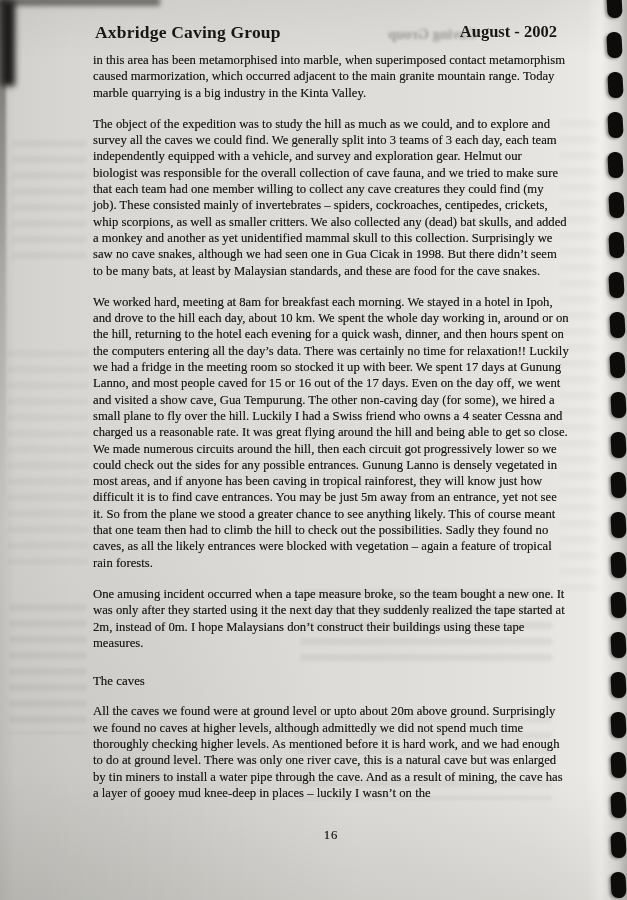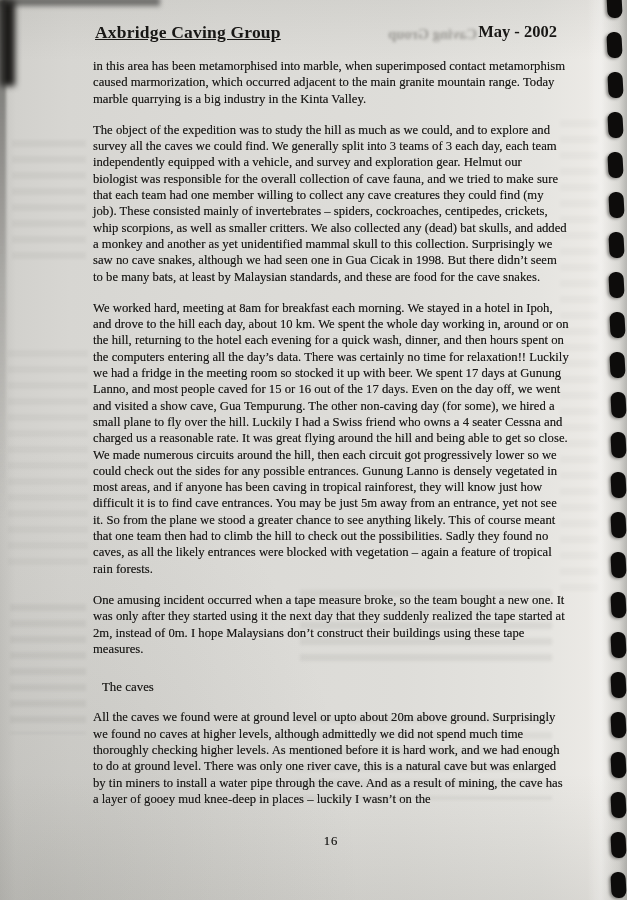--- a/index.html
+++ b/index.html
@@ -22,33 +22,33 @@
   .left-edge{position:absolute;left:-3px;top:0;width:9px;height:520px;
     background:linear-gradient(180deg,rgba(40,39,37,0.55),rgba(90,89,85,0.25) 55%,rgba(90,89,85,0) 100%);filter:blur(1.5px);}
   
   .binding-strip{position:absolute;right:0;top:0;width:40px;height:100%;
     background:linear-gradient(90deg,rgba(255,255,255,0) 0,rgba(255,255,255,0.30) 35%,rgba(130,130,124,0.12) 80%,rgba(70,70,66,0.28) 100%);}
   .binding{position:absolute;right:0;top:0;width:30px;height:100%;}
   .hole{position:absolute;width:15px;height:26px;background:#0d0c0b;border-radius:7px;
     box-shadow:-2px 1px 3px rgba(70,68,64,0.55);transform:rotate(-3deg);}
   
   .header{position:absolute;left:0;top:22px;width:627px;height:26px;}
-  .org{position:absolute;left:95px;top:0;font-weight:bold;font-size:17.5px;letter-spacing:0.2px;color:#181715;text-decoration:underline;}
+  .org{position:absolute;left:95px;top:0;font-weight:bold;font-size:17.5px;letter-spacing:0.2px;color:#181715;}
   .date{position:absolute;left:0;top:0;width:557px;text-align:right;font-weight:bold;font-size:16.5px;color:#181715;}
   .mirror{position:absolute;left:352px;top:4px;width:125px;font-weight:bold;font-size:14.5px;
     color:rgba(115,113,109,0.60);transform:scaleX(-1);filter:blur(1.4px);white-space:nowrap;}
   
   .column{
-    position:absolute;left:93px;top:58px;width:476px;
+    position:absolute;left:93px;top:52px;width:476px;
     font-size:12.7px;line-height:16.3px;color:#1b1a18;
     text-shadow:0 0 0.6px rgba(27,26,24,0.55);
     filter:blur(0.22px);
   }
   .column p{margin:0 0 15px 0;}
-  .column h2{margin:22px 0 14px 9px;font-size:12.9px;font-weight:normal;line-height:16.3px;}
+  .column h2{margin:22px 0 14px 0;font-size:12.9px;font-weight:normal;line-height:16.3px;}
   .pagenum{margin-top:26px;text-align:center;font-size:12.7px;letter-spacing:1px;}
   
   .smudge{position:absolute;opacity:0.5;filter:blur(1.6px);
     background:repeating-linear-gradient(180deg,rgba(104,103,99,0.20) 0 7px,rgba(0,0,0,0) 7px 16px);}
   .sm1{left:300px;top:590px;width:252px;height:74px;}
   .sm2{left:296px;top:716px;width:256px;height:84px;opacity:0.4;}
   .sm3{left:12px;top:140px;width:74px;height:120px;opacity:0.35;}
   .sm4{left:8px;top:350px;width:80px;height:220px;opacity:0.3;}
   .sm5{left:10px;top:604px;width:76px;height:130px;opacity:0.45;}
   .sm6{left:560px;top:120px;width:38px;height:480px;opacity:0.22;}
@@ -65,21 +65,21 @@
   <div class="smudge sm1"></div>
   <div class="smudge sm2"></div>
   <div class="smudge sm3"></div>
   <div class="smudge sm4"></div>
   <div class="smudge sm5"></div>
   <div class="smudge sm6"></div>
 
   <div class="header">
     <span class="org">Axbridge Caving Group</span>
     <span class="mirror">Caving Group</span>
-    <span class="date">May - 2002</span>
+    <span class="date">August - 2002</span>
   </div>
 
   <div class="column">
     <p>in this area has been metamorphised into marble, when superimposed contact metamorphism caused marmorization, which occurred adjacent to the main granite mountain range. Today marble quarrying is a big industry in the Kinta Valley.</p>
     <p>The object of the expedition was to study the hill as much as we could, and to explore and survey all the caves we could find. We generally split into 3 teams of 3 each day, each team independently equipped with a vehicle, and survey and exploration gear. Helmut our biologist was responsible for the overall collection of cave fauna, and we tried to make sure that each team had one member willing to collect any cave creatures they could find (my job). These consisted mainly of invertebrates – spiders, cockroaches, centipedes, crickets, whip scorpions, as well as smaller critters. We also collected any (dead) bat skulls, and added a monkey and another as yet unidentified mammal skull to this collection. Surprisingly we saw no cave snakes, although we had seen one in Gua Cicak in 1998. But there didn’t seem to be many bats, at least by Malaysian standards, and these are food for the cave snakes.</p>
     <p>We worked hard, meeting at 8am for breakfast each morning. We stayed in a hotel in Ipoh, and drove to the hill each day, about 10 km. We spent the whole day working in, around or on the hill, returning to the hotel each evening for a quick wash, dinner, and then hours spent on the computers entering all the day’s data. There was certainly no time for relaxation!! Luckily we had a fridge in the meeting room so stocked it up with beer. We spent 17 days at Gunung Lanno, and most people caved for 15 or 16 out of the 17 days. Even on the day off, we went and visited a show cave, Gua Tempurung. The other non-caving day (for some), we hired a small plane to fly over the hill. Luckily I had a Swiss friend who owns a 4 seater Cessna and charged us a reasonable rate. It was great flying around the hill and being able to get so close. We made numerous circuits around the hill, then each circuit got progressively lower so we could check out the sides for any possible entrances. Gunung Lanno is densely vegetated in most areas, and if anyone has been caving in tropical rainforest, they will know just how difficult it is to find cave entrances. You may be just 5m away from an entrance, yet not see it. So from the plane we stood a greater chance to see anything likely. This of course meant that one team then had to climb the hill to check out the possibilities. Sadly they found no caves, as all the likely entrances were blocked with vegetation – again a feature of tropical rain forests.</p>
     <p>One amusing incident occurred when a tape measure broke, so the team bought a new one. It was only after they started using it the next day that they suddenly realized the tape started at 2m, instead of 0m. I hope Malaysians don’t construct their buildings using these tape measures.</p>
     <h2>The caves</h2>
     <p>All the caves we found were at ground level or upto about 20m above ground. Surprisingly we found no caves at higher levels, although admittedly we did not spend much time thoroughly checking higher levels. As mentioned before it is hard work, and we had enough to do at ground level. There was only one river cave, this is a natural cave but was enlarged by tin miners to install a water pipe through the cave. And as a result of mining, the cave has a layer of gooey mud knee-deep in places – luckily I wasn’t on the</p>
     <div class="pagenum">16</div>

